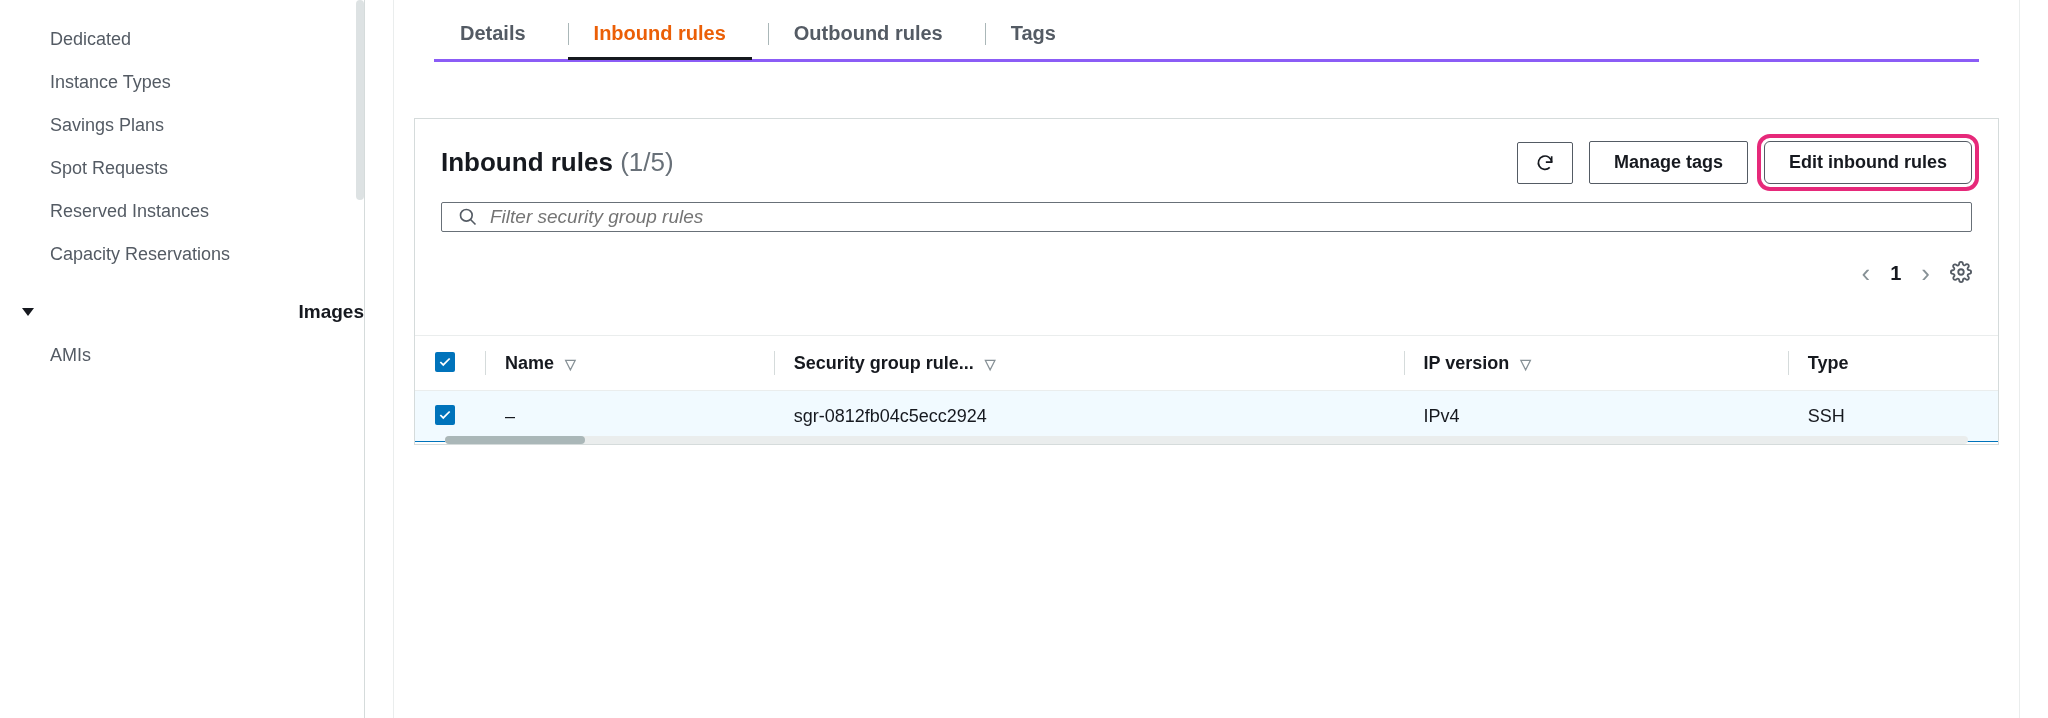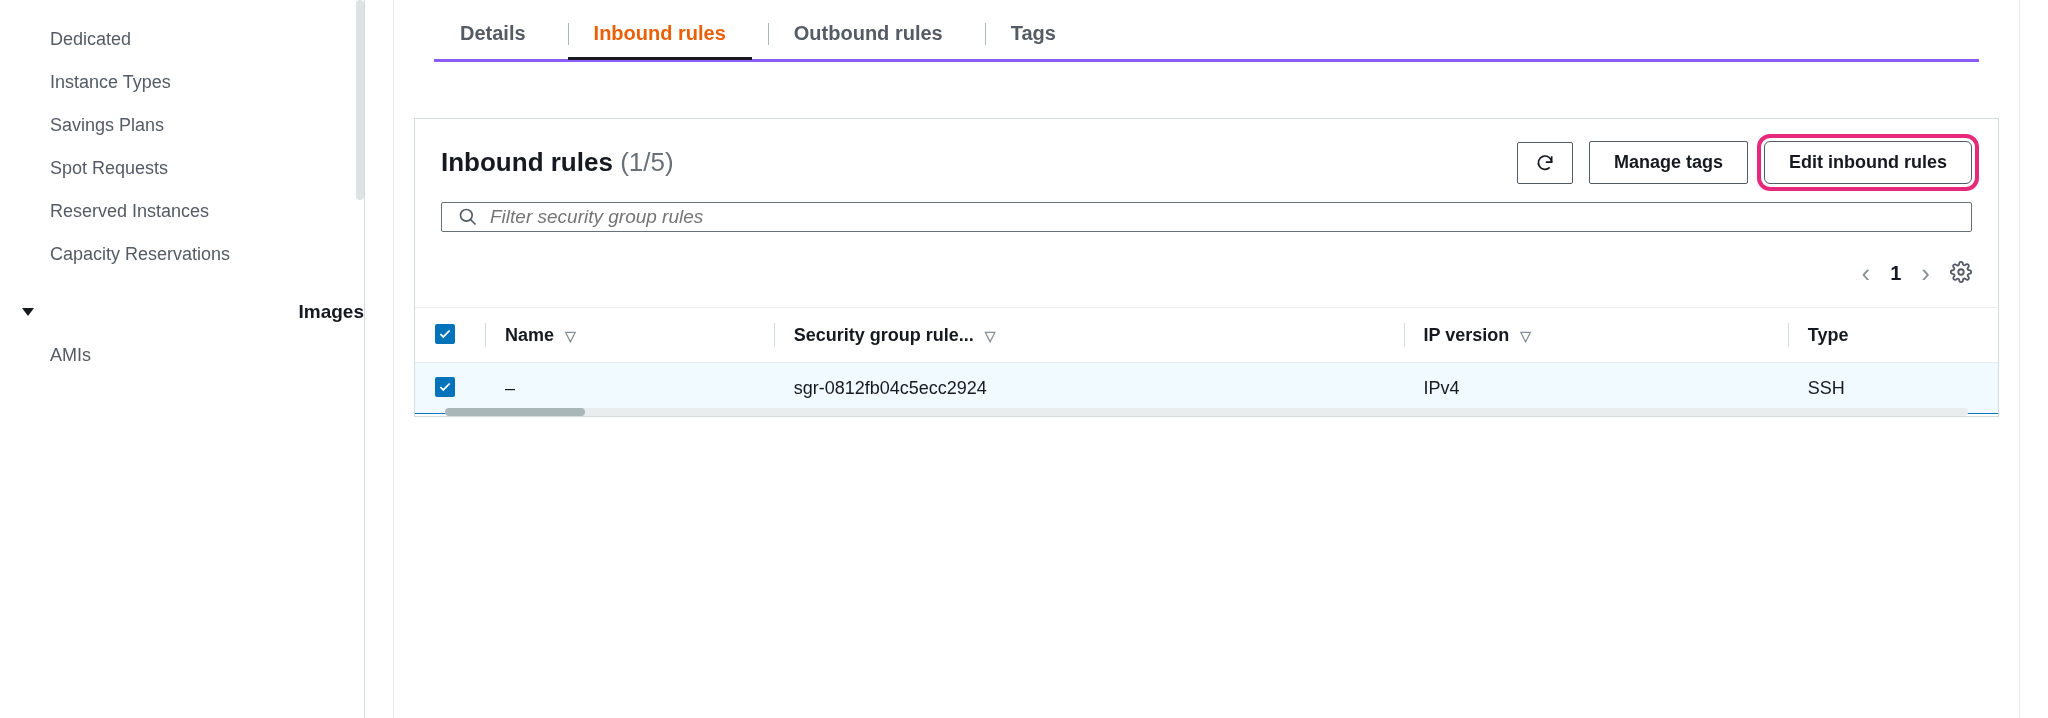--- a/index.html
+++ b/index.html
@@ -186,20 +186,21 @@
       padding: 12px 26px 18px 26px;
       gap: 20px;
     }
     .pager .page-num { font-size: 20px; font-weight: 700; }
     .pager .chev { color: #879196; font-size: 26px; cursor: pointer; }
     .pager .gear { color: #545b64; cursor: pointer; }
 
     table {
       width: 100%;
       border-collapse: collapse;
+      margin-top: 28px;
     }
     thead th {
       text-align: left;
       font-size: 18px;
       font-weight: 700;
       padding: 16px 20px;
       border-top: 1px solid #eaeded;
       border-bottom: 1px solid #eaeded;
       position: relative;
     }

